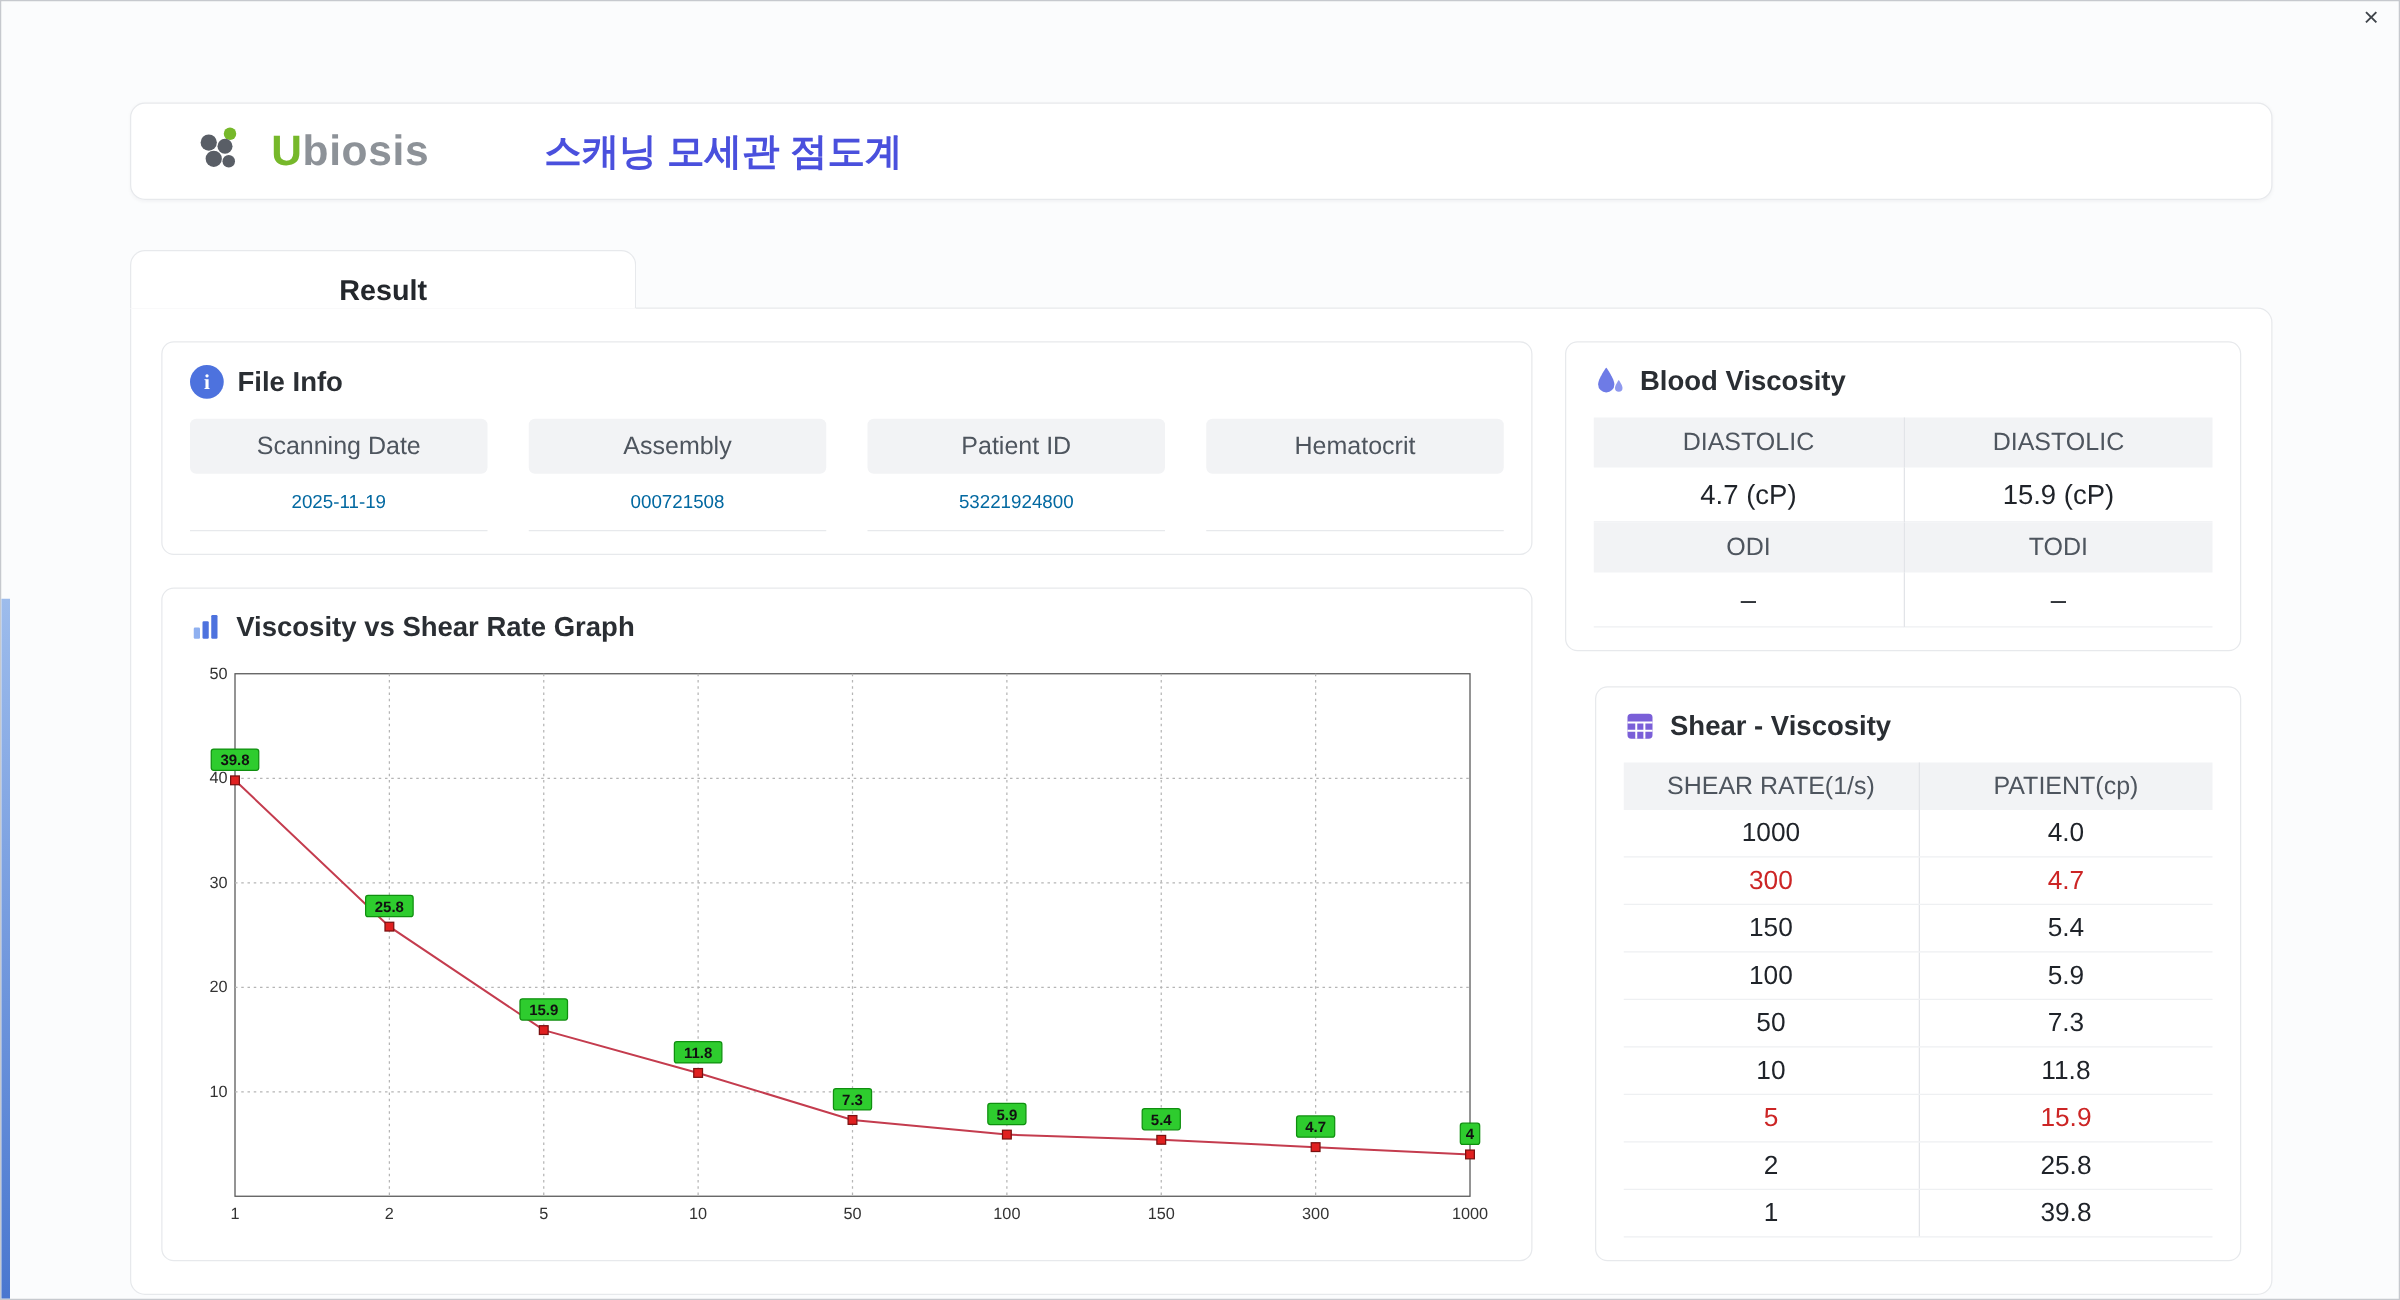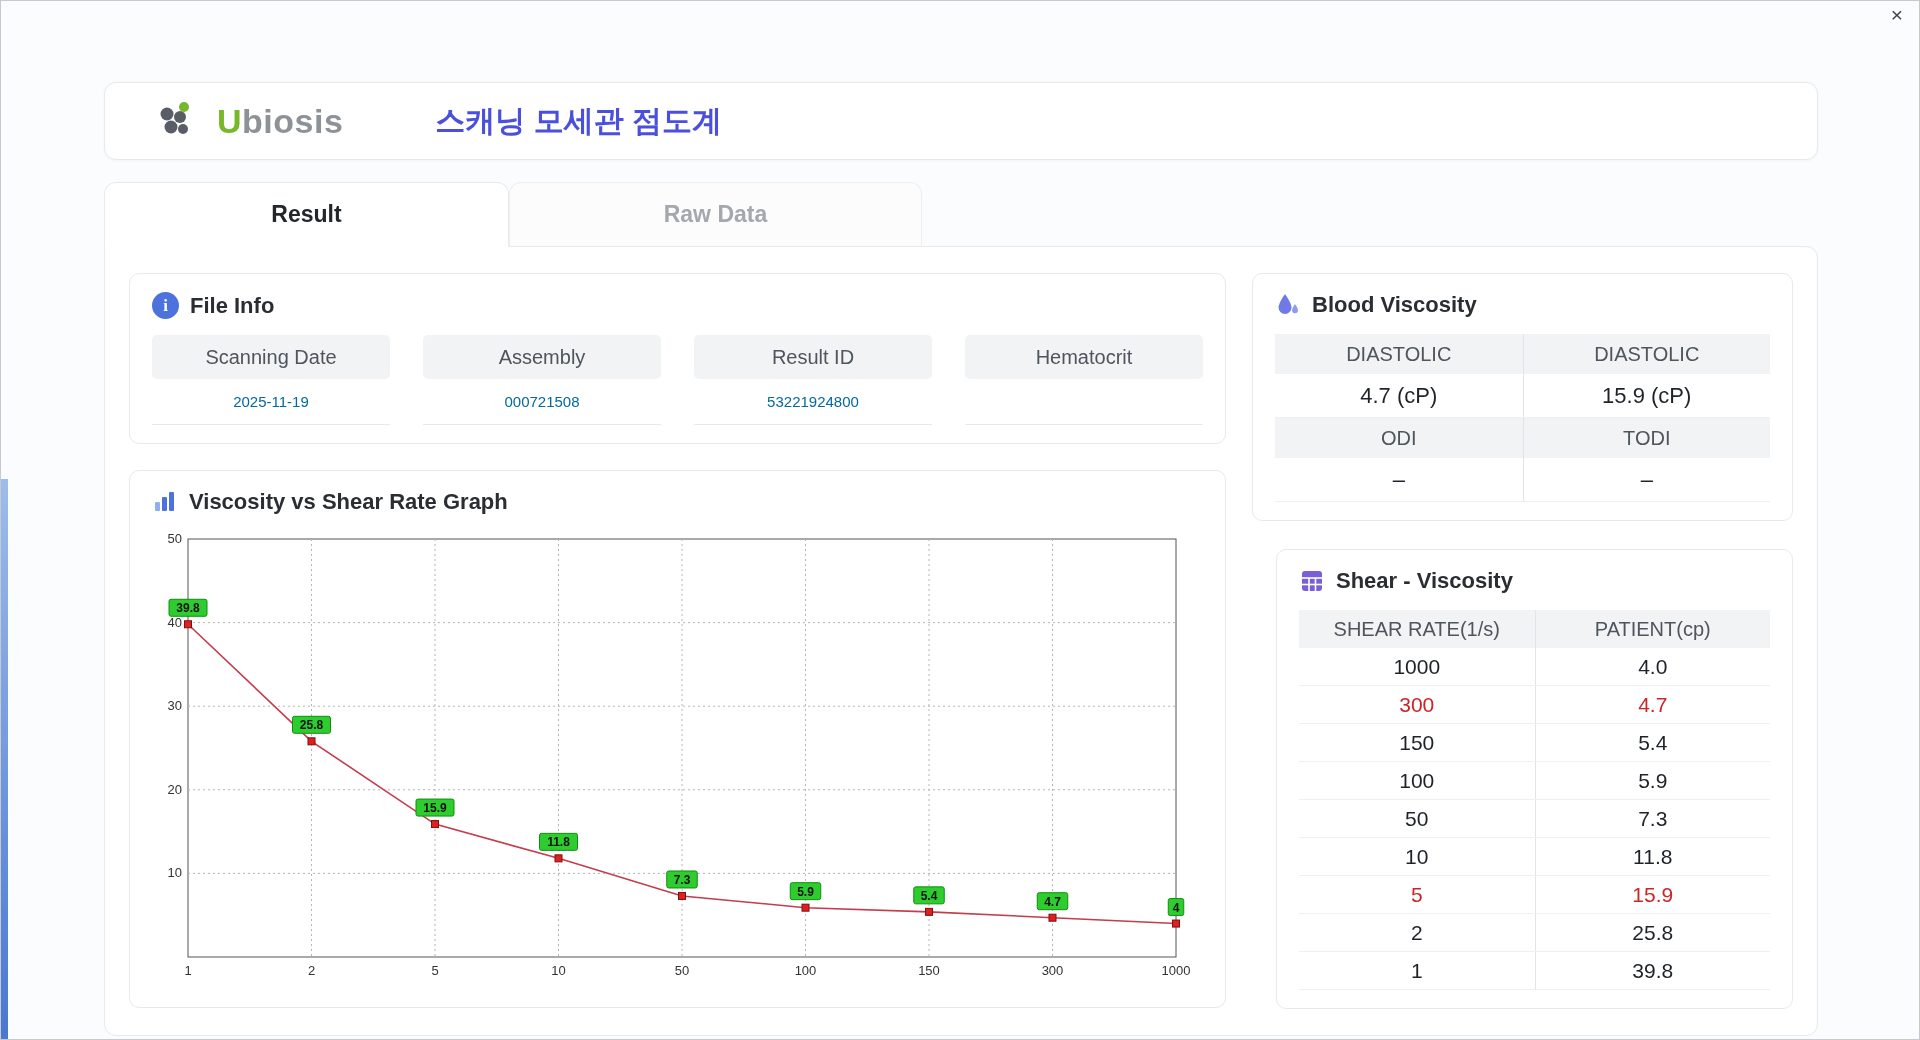--- a/index.html
+++ b/index.html
@@ -35,20 +35,21 @@
   .brand { display:flex; align-items:center; gap:20px; }
   .brand-text { font-size:34px; font-weight:600; color:#8d9298; letter-spacing:.5px; }
   .brand-text .first { color:#76b82a; }
   .app-title { margin-left:92px; font-size:30px; font-weight:bold; color:#4a50dd; }
 
   
   .tabs { margin-top:22px; display:flex; height:64px; position:relative; z-index:2; }
   .tab {
     text-align:center; line-height:62px; font-size:23px;
     border-radius:12px 12px 0 0;
+    margin-top:18px;
   }
   .tab-result {
     width:405px; background:#fff; font-weight:bold; color:#23272c;
     border:1px solid #e7e9ec; border-bottom:1px solid #ffffff; margin-bottom:-1px;
   }
   .tab-rawdata {
     width:413px; background:#fcfcfd; font-weight:600; color:#a3a8ae;
     border:1px solid #eceef1; border-bottom:none;
   }
 
@@ -132,21 +133,20 @@
           <circle cx="30" cy="30" r="5" fill="#595e66"></circle>
         </svg>
       </span>
       <span class="brand-text"><span class="first">U</span><span>biosis</span></span>
     </div>
     <div class="app-title">스캐닝 모세관 점도계</div>
   </div>
 
   <div class="tabs">
     <div class="tab tab-result">Result</div>
-    <div class="tab tab-rawdata">Raw Data</div>
   </div>
 
   <div class="content-panel">
     <div class="columns">
 
       <div class="col-left">
 
         <div class="card">
           <div class="card-title">
             <span class="icon-circle-info">i</span>
@@ -155,21 +155,21 @@
           <div class="file-fields">
             <div class="field-col">
               <div class="field-label">Scanning Date</div>
               <div class="field-value">2025-11-19</div>
             </div>
             <div class="field-col">
               <div class="field-label">Assembly</div>
               <div class="field-value">000721508</div>
             </div>
             <div class="field-col">
-              <div class="field-label">Result ID</div>
+              <div class="field-label">Patient ID</div>
               <div class="field-value">53221924800</div>
             </div>
             <div class="field-col">
               <div class="field-label">Hematocrit</div>
               <div class="field-value"></div>
             </div>
           </div>
         </div>
 
         <div class="card graph-card">

